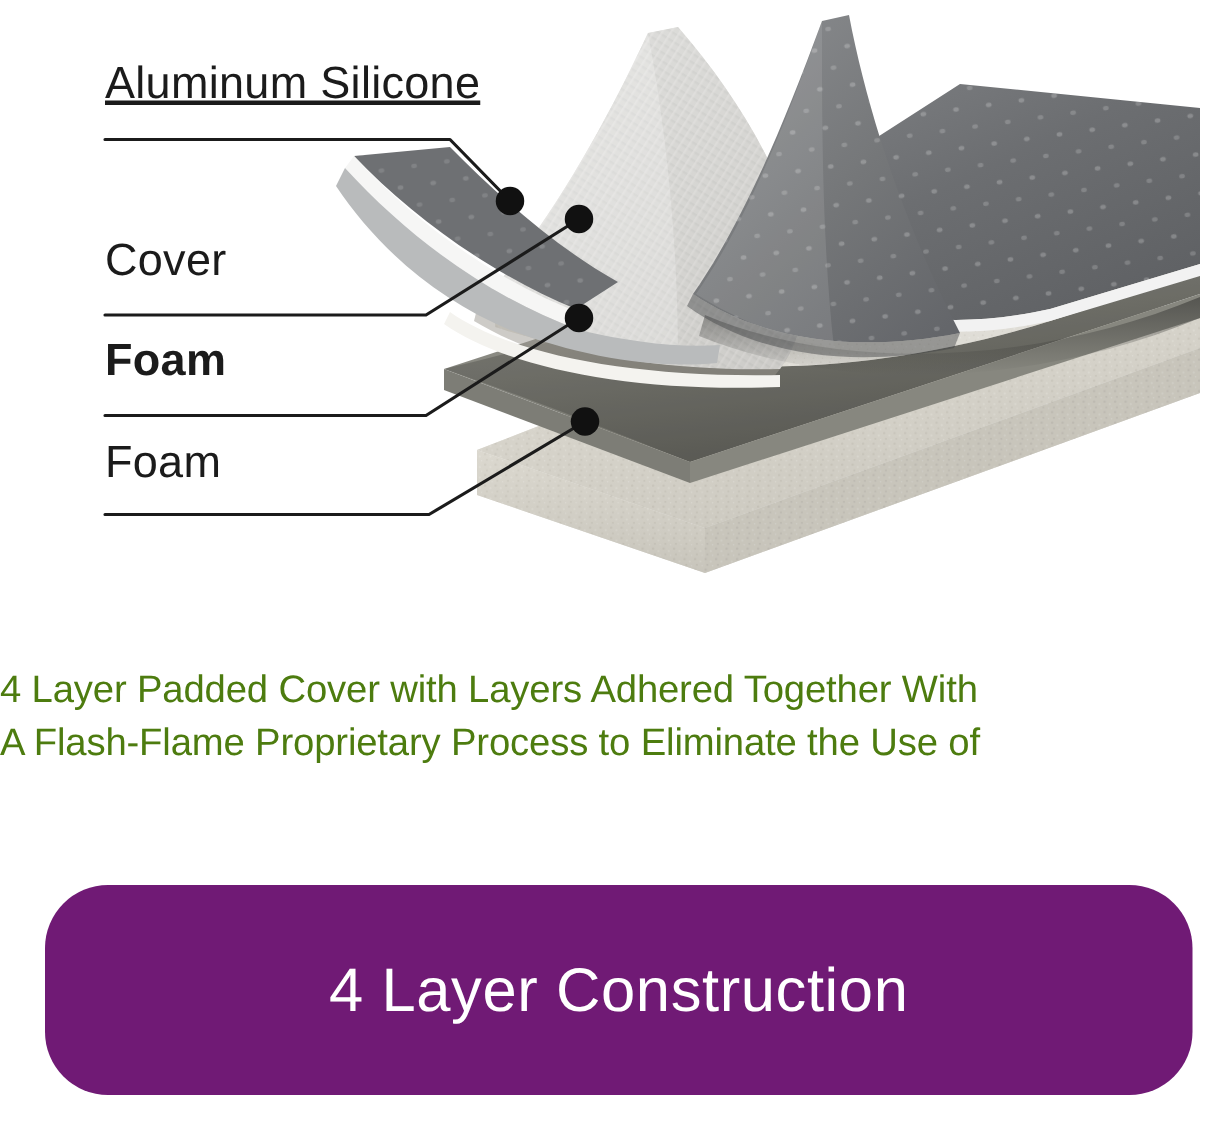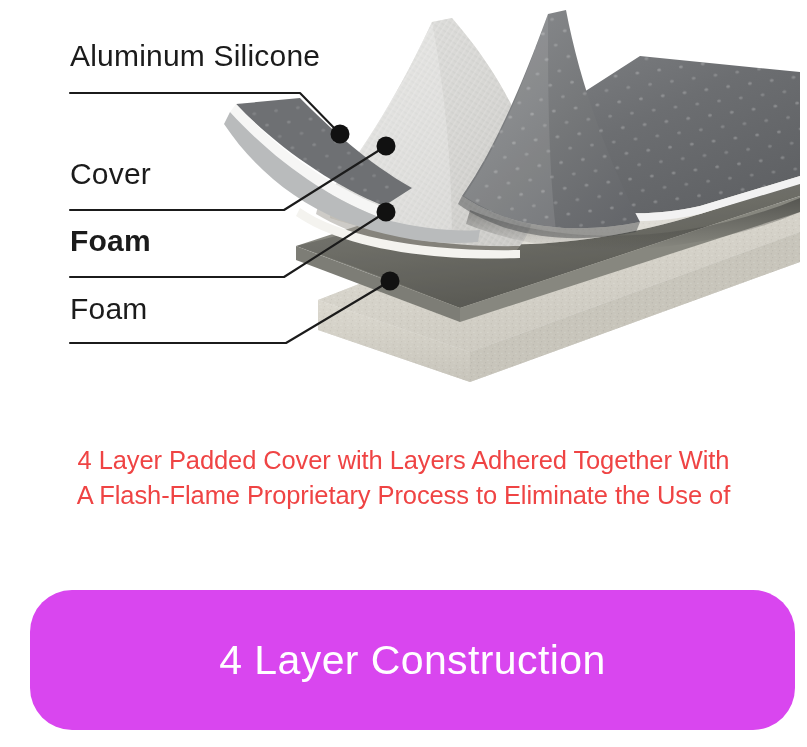--- a/index.html
+++ b/index.html
@@ -37,49 +37,48 @@
   .callout-label {
     position: absolute;
     font-family: "Liberation Sans", sans-serif;
     font-weight: 300;
     font-size: 30px;
     letter-spacing: 0.2px;
     color: #1b1b1b;
     white-space: nowrap;
     line-height: 1;
   }
-  #label-aluminum-silicone { left: 70px; top: 41px; }
+  #label-aluminum-silicone { left: 70px; top: 41px; text-decoration: underline; }
   #label-cotton           { left: 70px; top: 159px; }
   #label-foam             { left: 70px; top: 226px; font-weight: bold; }
   #label-felt             { left: 70px; top: 294px; }
 
   
   #description-block {
     position: absolute;
     left: 0;
     top: 443px;
     width: 807px;
-    text-align: center;
     font-family: "Liberation Sans", sans-serif;
     font-weight: 400;
     font-size: 25.5px;
     line-height: 35px;
-    color: #ef4444;
+    color: #4d7c0f;
     letter-spacing: -0.1px;
   }
   #description-block .desc-line { display: block; }
 
   
   #construction-banner {
     position: absolute;
     left: 30px;
     top: 590px;
     width: 765px;
     height: 140px;
-    background: #d946ef;
+    background: #701a75;
     border-radius: 42px;
     display: flex;
     align-items: center;
     justify-content: center;
     box-sizing: border-box;
   }
   #construction-banner-text {
     font-family: "Liberation Sans", sans-serif;
     font-weight: 400;
     font-size: 41px;

